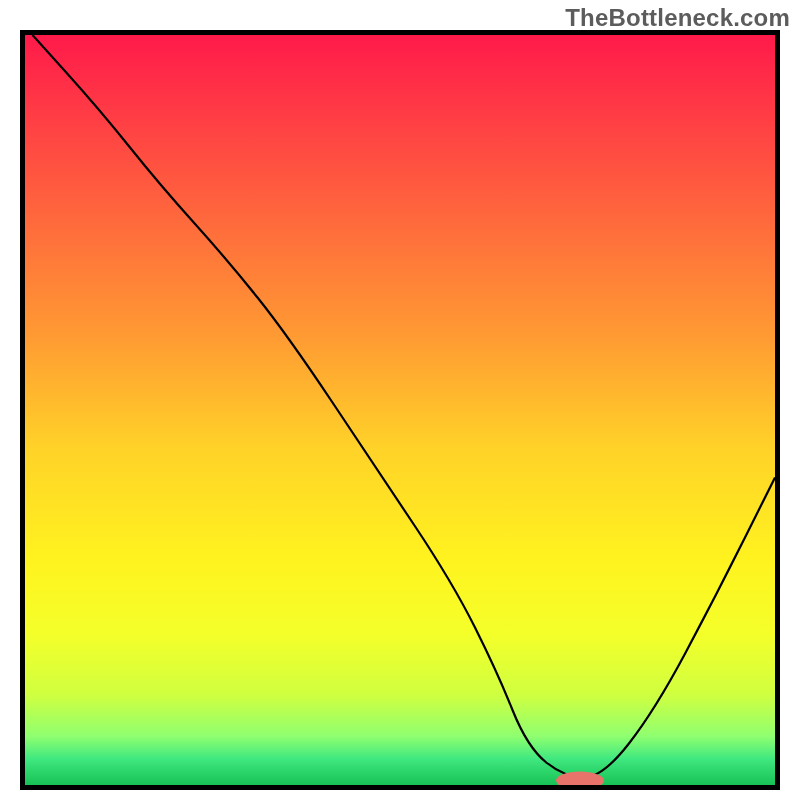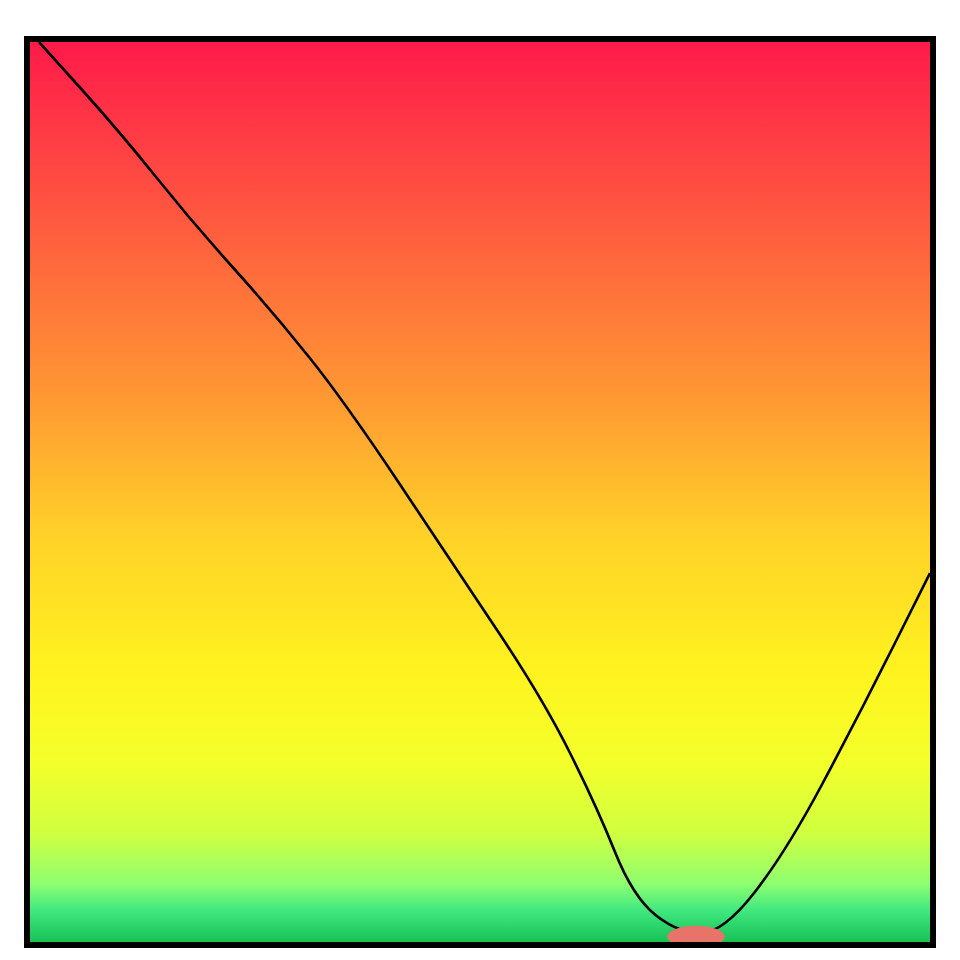--- a/index.html
+++ b/index.html
@@ -39,20 +39,21 @@
     display: block;
     width: 100%;
     height: 100%;
   }
 </style>
 </head>
 <body>
 
 <div class="wrap">
 
+  <div class="watermark">TheBottleneck.com</div>
 
   <div class="plot-outer">
     <svg class="chart" viewBox="0 0 100 100" preserveAspectRatio="none">
       <defs>
         <linearGradient id="bg-grad" x1="0" y1="0" x2="0" y2="1">
         <stop offset="0.0%" stop-color="#ff1a4a"></stop>
             <stop offset="10.0%" stop-color="#ff3a45"></stop>
             <stop offset="25.0%" stop-color="#ff6a3c"></stop>
             <stop offset="40.0%" stop-color="#ff9a33"></stop>
             <stop offset="55.0%" stop-color="#ffd228"></stop>

